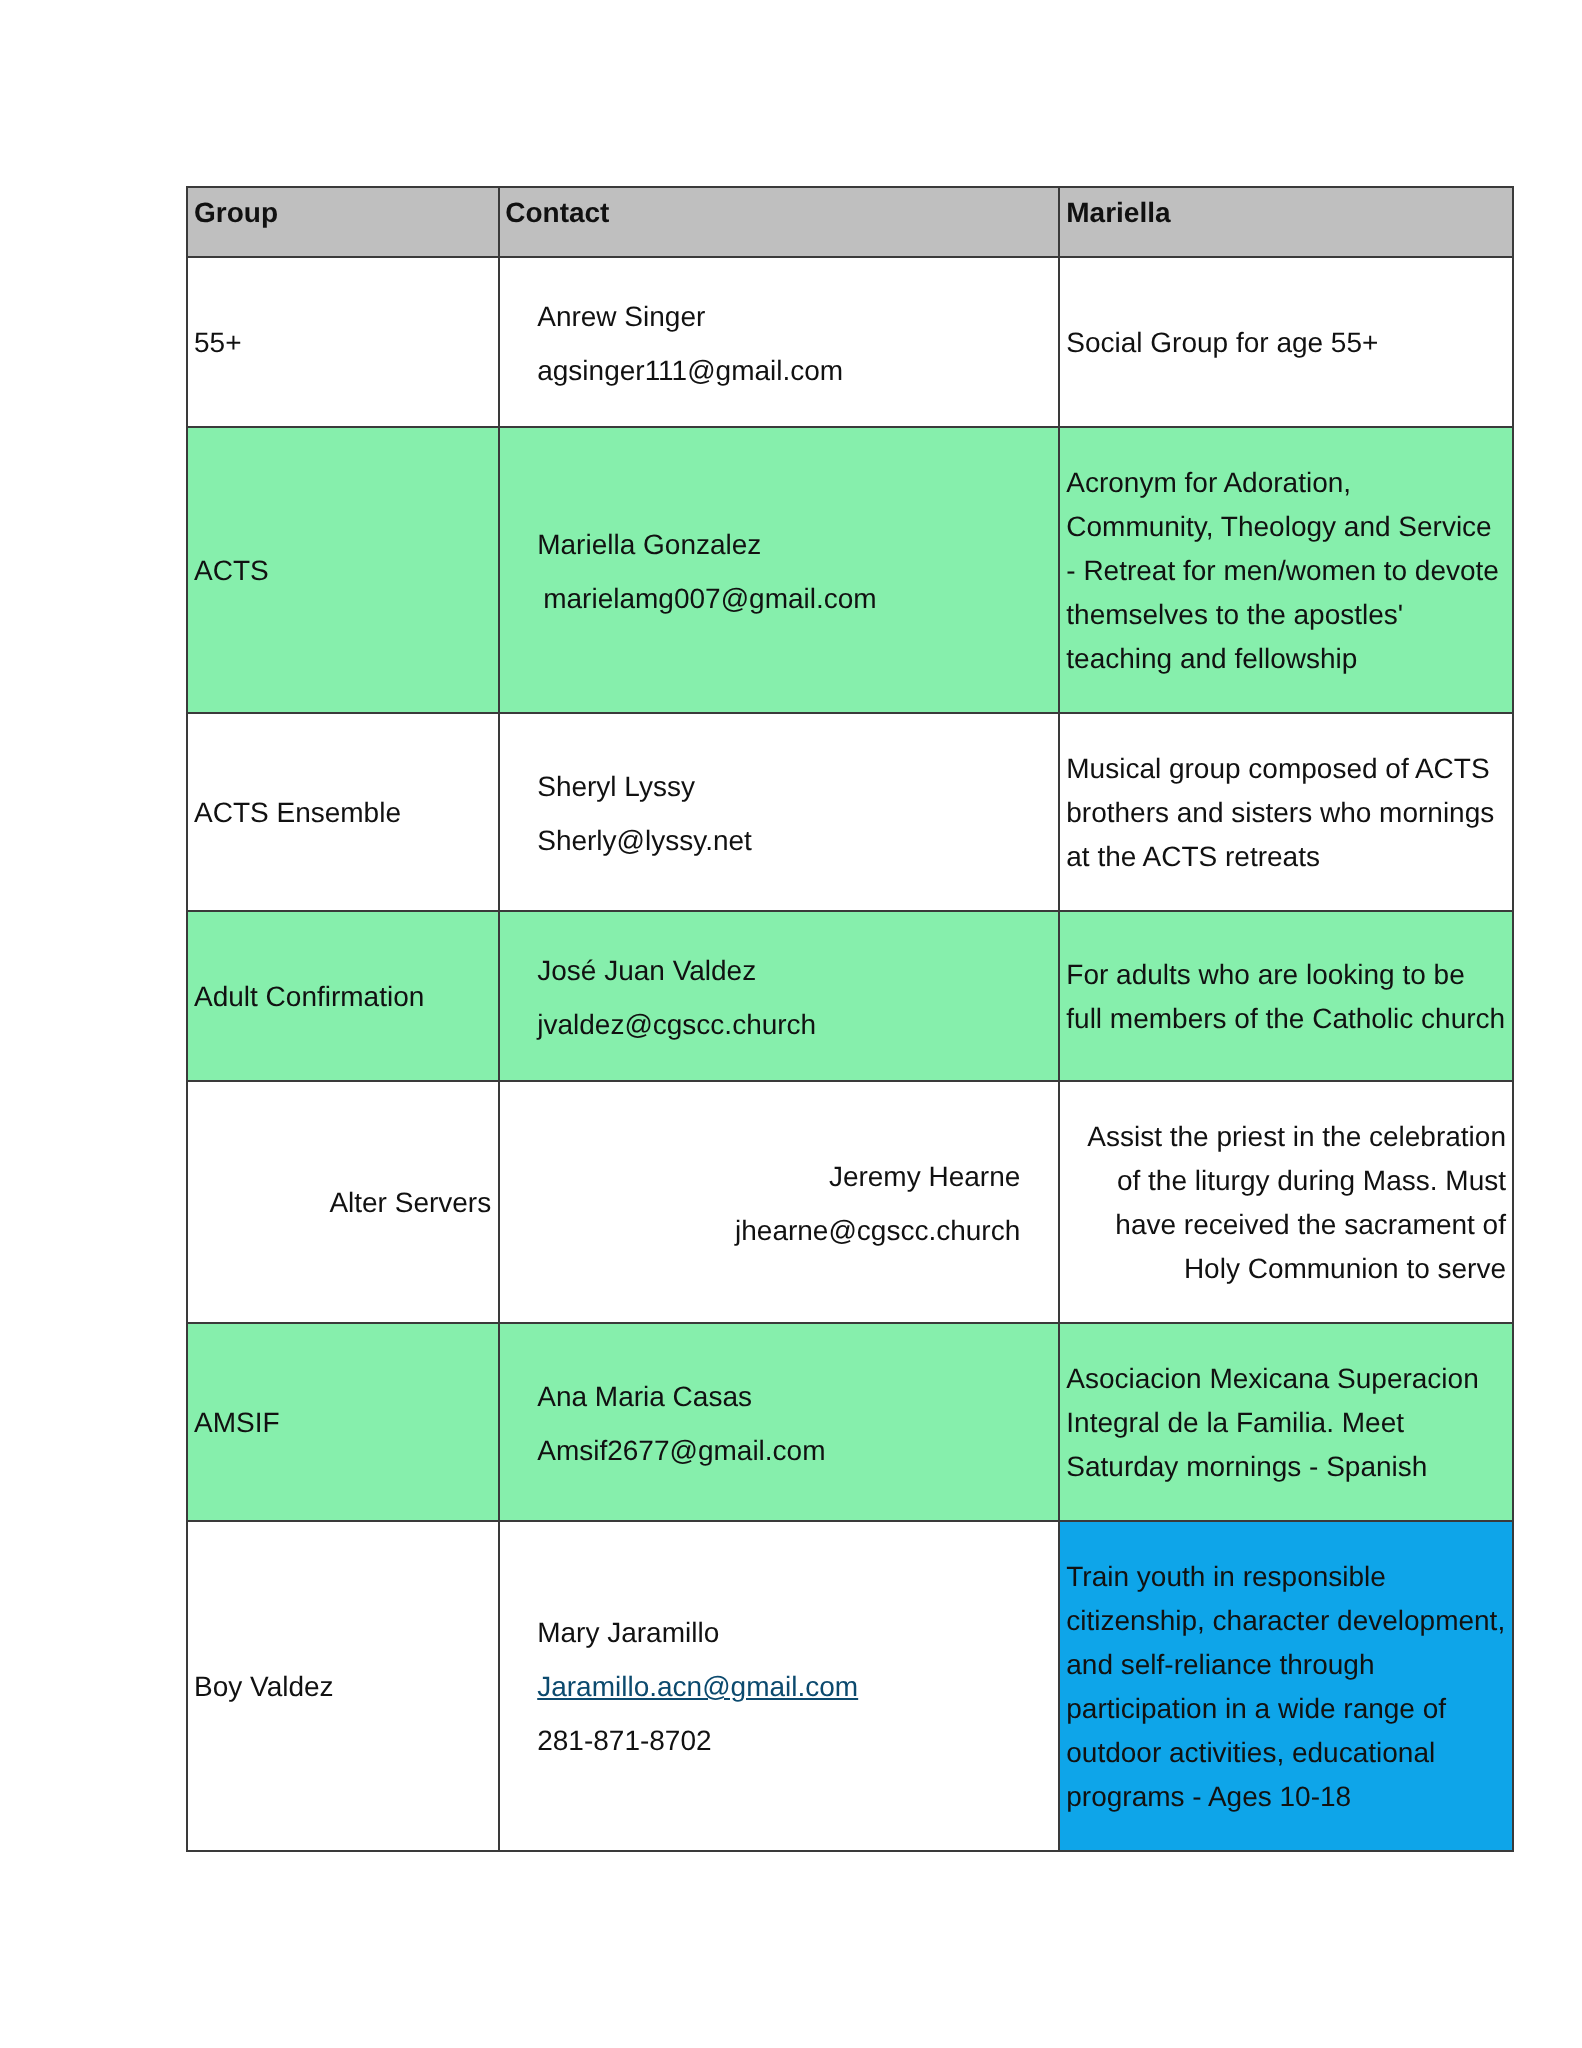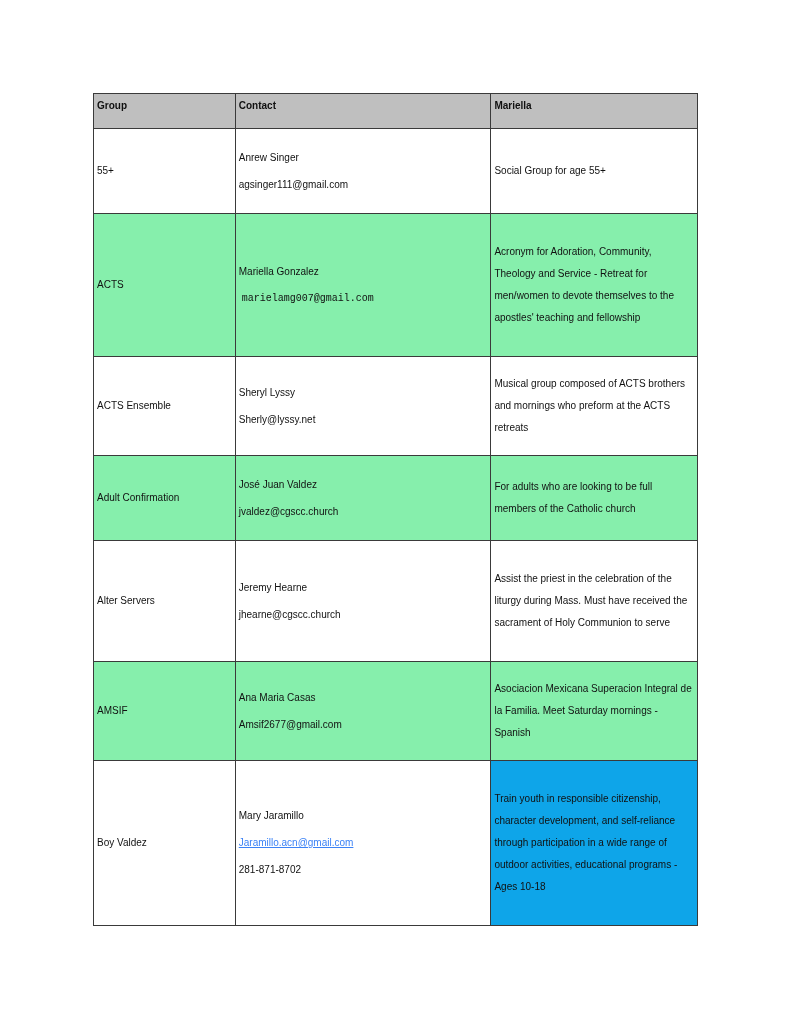--- a/index.html
+++ b/index.html
@@ -1,44 +1,44 @@
 <!DOCTYPE html>
 <html><head>
 <meta charset="utf-8">
 <style>
   html, body { margin: 0; padding: 0; background: #ffffff; }
   body { width: 791px; height: 1024px; position: relative; font-family: "Liberation Sans", "DejaVu Sans", sans-serif; color: #111; }
   .page { position: absolute; left: 0; top: 0; width: 791px; height: 1024px; background: #fff; }
   table.groups {
     position: absolute; left: 93px; top: 93px;
-    width: 605px; border-collapse: collapse;
+    width: 664px; border-collapse: collapse;
     border: 1.5px solid #2a2a2a;
-    font-size: 10px; line-height: 22px;
+    font-size: 14px; line-height: 22px;
   }
   table.groups th, table.groups td {
     border: 1px solid #3a3a3a;
     padding: 0 3px;
     text-align: left;
     vertical-align: middle;
   }
   table.groups th {
     background: #bfbfbf; font-weight: bold; vertical-align: top;
     height: 33px; padding-top: 1px;
   }
   col.c1 { width: 142px; } col.c2 { width: 256px; } col.c3 { width: 207px; }
   tr.r-white td { background: #ffffff; }
   tr.r-gray td { background: #86efac; }
-  .contact-line { display: block; margin: 5px 0; }
-  .contact-line.indent { padding-left: 3px; font-family: Liberation Mono, monospace; }
-  .link { color: #3b82f6; text-decoration: underline; }
+  .contact-line { display: block; margin: 5px 16px; }
+  .contact-line.indent { padding-left: 3px; }
+  .link { color: #0c4a6e; text-decoration: underline; }
   tr.h1 td { height: 84px; }
   tr.h2 td { height: 142px; }
   tr.h3 td { height: 98px; }
   tr.h4 td { height: 84px; }
-  tr.h5 td { height: 120px; }
+  tr.h5 td { height: 120px; text-align: right; }
   tr.h6 td { height: 98px; }
   tr.h7 td { height: 164px; }
 </style>
 </head>
 <body>
 
 <div class="page">
   <table class="groups">
     <colgroup>
         <col class="c1">
@@ -68,21 +68,21 @@
           <span class="contact-line indent">marielamg007@gmail.com</span>
         </td>
         <td>Acronym for Adoration, Community, Theology and Service - Retreat for men/women to devote themselves to the apostles' teaching and fellowship</td>
       </tr>
       <tr class="r-white h3">
         <td>ACTS Ensemble</td>
         <td>
           <span class="contact-line">Sheryl Lyssy</span>
           <span class="contact-line">Sherly@lyssy.net</span>
         </td>
-        <td>Musical group composed of ACTS brothers and mornings who preform at the ACTS retreats</td>
+        <td>Musical group composed of ACTS brothers and sisters who mornings at the ACTS retreats</td>
       </tr>
       <tr class="r-gray h4">
         <td>Adult Confirmation</td>
         <td>
           <span class="contact-line">José Juan Valdez</span>
           <span class="contact-line">jvaldez@cgscc.church</span>
         </td>
         <td>For adults who are looking to be full members of the Catholic church</td>
       </tr>
       <tr class="r-white h5">

